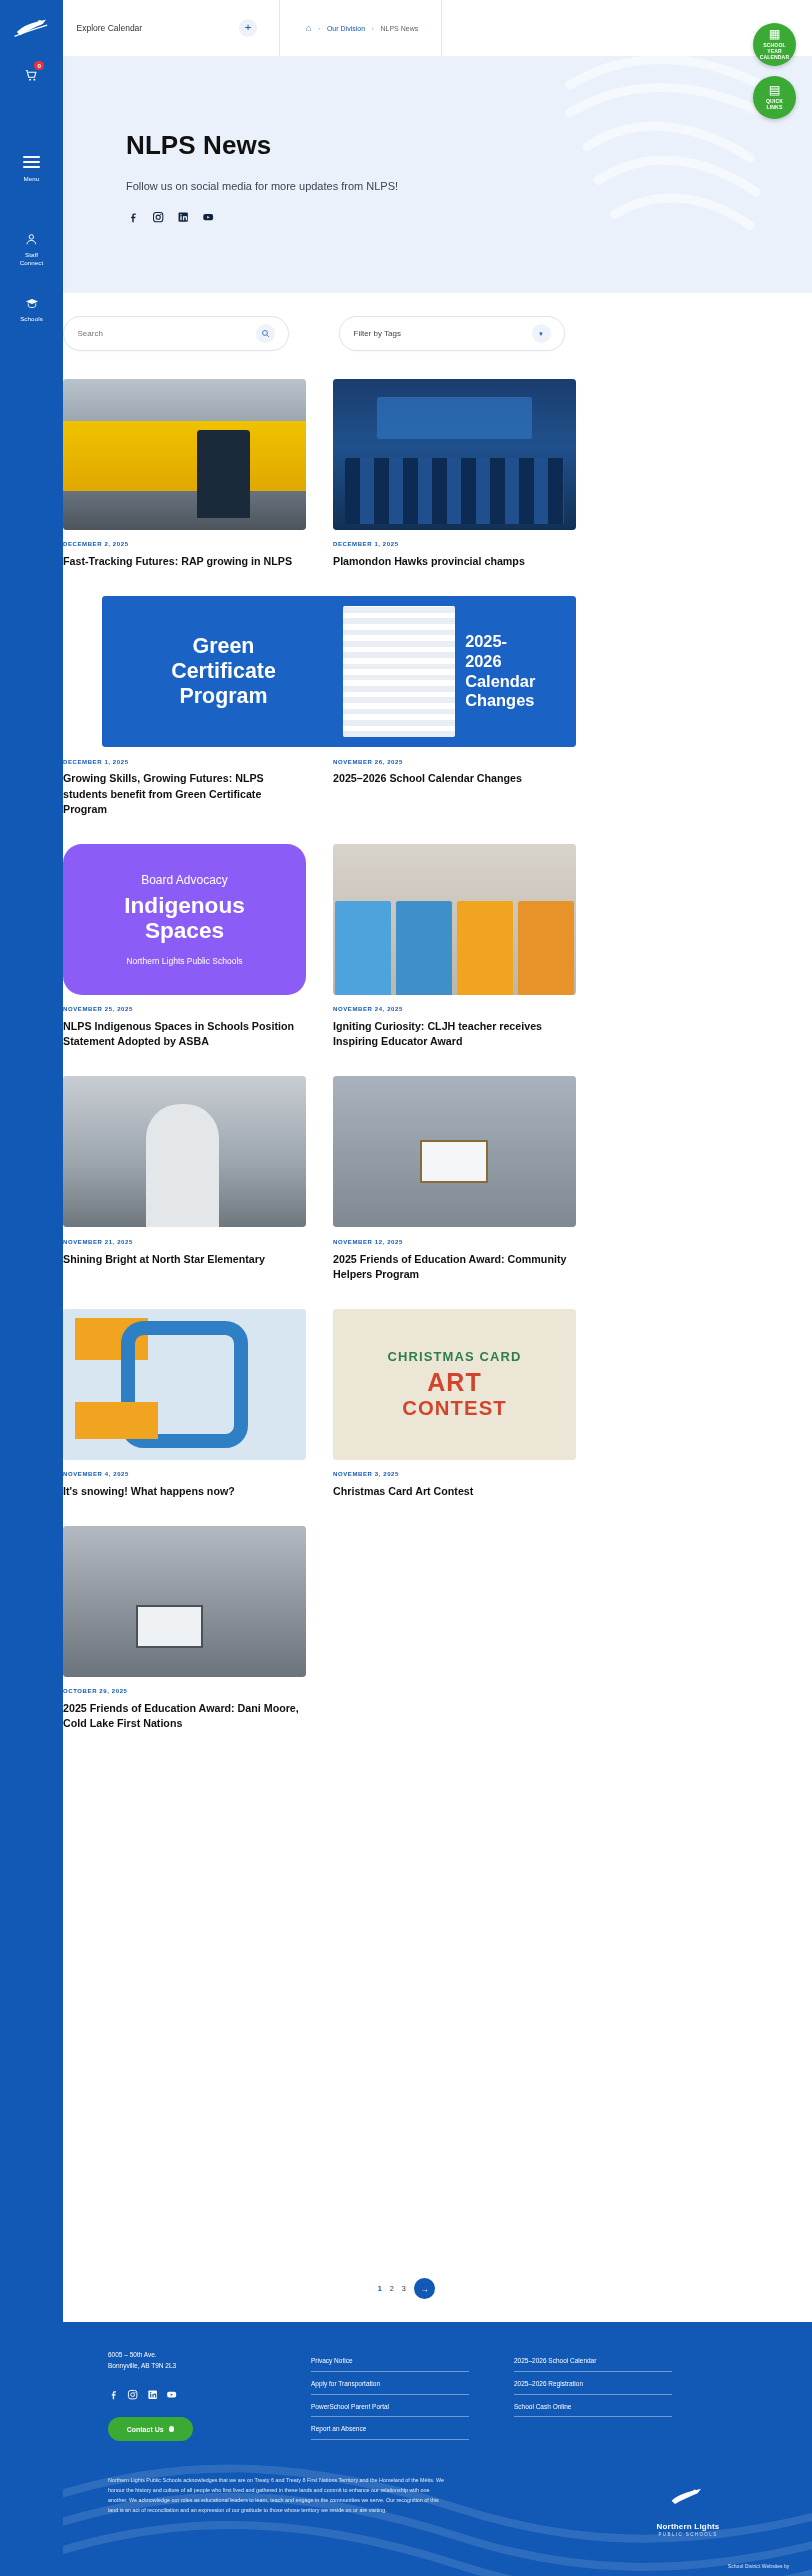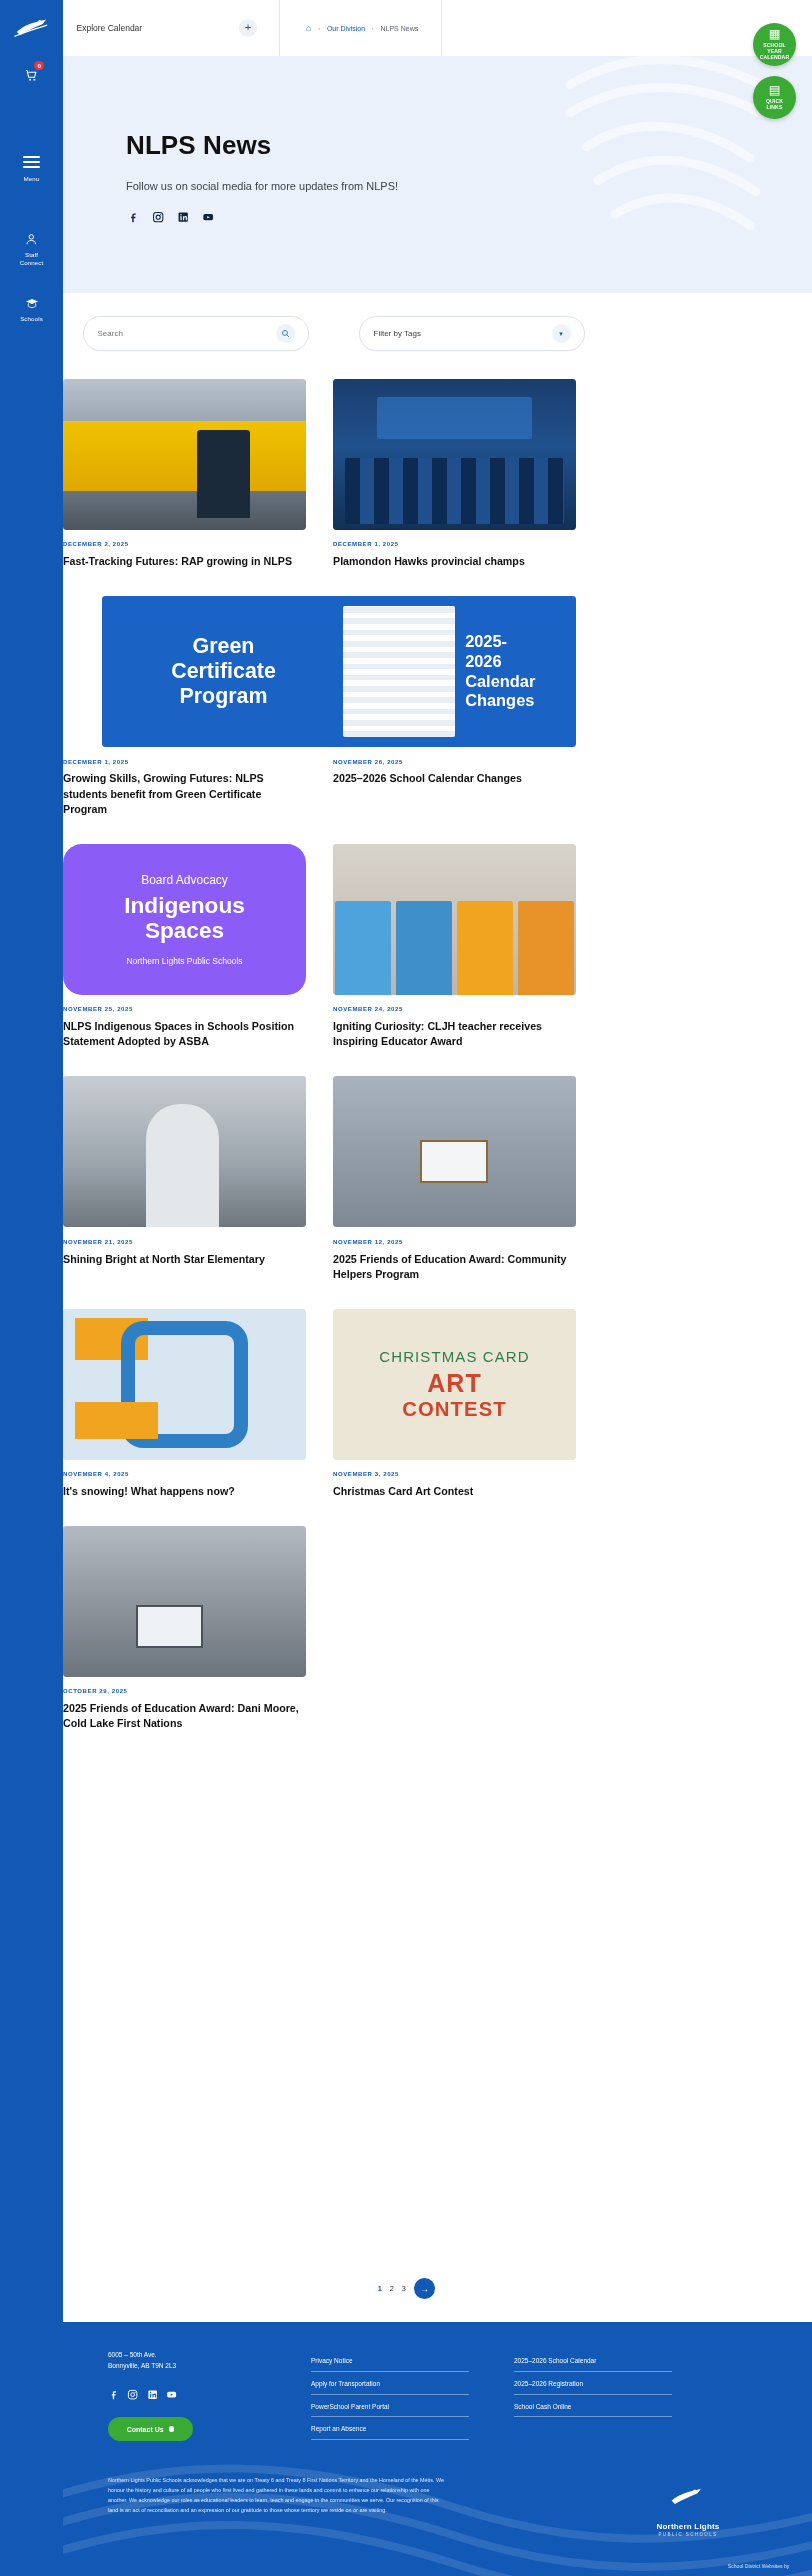--- a/index.html
+++ b/index.html
@@ -76,21 +76,21 @@
   }
   .hero-inner { position: absolute; left: 63px; top: 130px; }
   .hero h1 { font-size: 26px; color: #111; font-weight: bold; letter-spacing: 0.1px; }
   .hero p { margin-top: 16px; font-size: 11px; color: #3c4450; line-height: 1.65; }
   .socials { margin-top: 14.7px; display: flex; gap: 10.2px; }
   .socials .s { width: 14.7px; height: 14.7px; color: #0f2a4a; display:flex; align-items:center; justify-content:center; }
   .socials svg { width: 12.4px; height: 12.4px; fill: #10243d; }
   .hero-waves { position: absolute; right: -17px; top: 17px; width: 293px; height: 237px; opacity: .55; }
 
   
-  .controls { position: absolute; left: 63px; top: 316px; width: 686px; display: flex; gap: 0; z-index: 20; padding-left: 20px; }
+  .controls { position: absolute; left: 63px; top: 316px; width: 686px; display: flex; gap: 0; z-index: 20; }
   .search-box {
     width: 226px; height: 35px; background: #fff; border: 0.6px solid #dfe4ea; border-radius: 19px;
     display: flex; align-items: center; padding: 0 13.5px; box-shadow: 0 0.6px 1.7px rgba(0,0,0,.04);
   }
   .search-box input { border: 0; outline: 0; font-size: 8px; flex: 1; color: #444; font-family: "Liberation Sans", sans-serif; }
   .search-circle { width: 19px; height: 19px; border-radius: 50%; background: #eef3fa; display:flex; align-items:center; justify-content:center; }
   .search-circle svg { width: 9px; height: 9px; stroke: #1159b5; fill: none; stroke-width: 2; }
   .filter-box {
     margin-left: 50px; width: 226px; height: 35px; background: #fff; border: 0.6px solid #dfe4ea;
     border-radius: 19px; display: flex; align-items: center; padding: 0 13.5px; justify-content: space-between;
@@ -141,21 +141,21 @@
       background:#e4e7ea; border-radius: 34px 34px 0 0; }
   .t-group { background: linear-gradient(180deg,#a9b3bd 0%, #7e8994 100%); }
   .t-group::after { content:""; position:absolute; left:36%; top:42%; width:26%; height:26%;
       background:#f3f5f7; border: 2.3px solid #8a6a3a; }
   .t-snow { background: #d8e6f2; position: relative; }
   .t-snow .road { position:absolute; left:24%; top:8%; width:52%; height:84%;
       border: 14.7px solid #2f7fc4; border-radius: 22.6px; }
   .t-snow .tag { position:absolute; left:5%; top:6%; width:30%; height:28%; background:#f0a41f; }
   .t-snow .tag2 { position:absolute; left:5%; top:62%; width:34%; height:24%; background:#f0a41f; }
   .t-xmas { background: #ece6d6; display:flex; flex-direction:column; align-items:center; justify-content:center; }
-  .t-xmas .x1 { color:#2f7d4a; font-size: 15px; letter-spacing: 1.1px; font-weight:normal; }
+  .t-xmas .x1 { color:#2f7d4a; font-size: 13px; letter-spacing: 1.1px; font-weight:bold; }
   .t-xmas .x2 { color:#d1452c; font-size: 25px; font-weight:bold; margin-top: 3.4px; letter-spacing: 1.1px; }
   .t-xmas .x3 { color:#d1452c; font-size: 20.3px; font-weight:bold; letter-spacing: 1.1px; }
   .t-award { background: linear-gradient(180deg,#b3b9c0 0%, #6b737c 100%); }
   .t-award::after { content:""; position:absolute; left:30%; top:52%; width:26%; height:26%;
       background:#eef1f4; border: 2.3px solid #4a5158; }
 
   
   .pager { position: absolute; left: 0; top: 2278px; width: 813px; display: flex;
       justify-content: center; align-items: center; gap: 8px; z-index: 20; }
   .pg { font-size: 7.3px; color: #333; }

